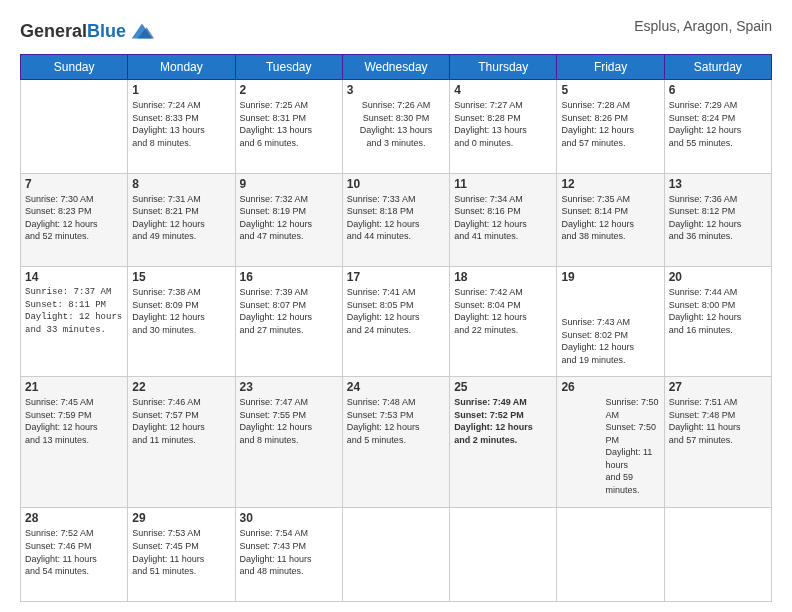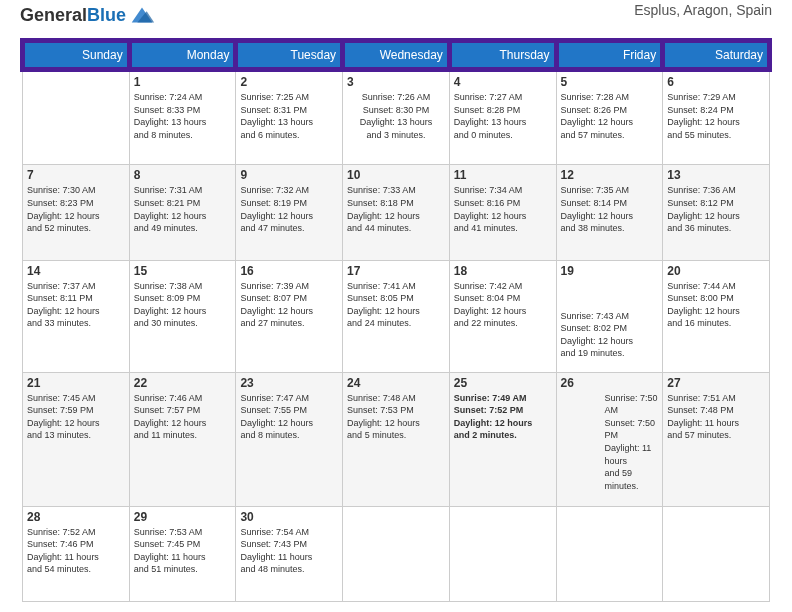--- a/index.html
+++ b/index.html
@@ -6,21 +6,21 @@
     body {
       width: 792px;
       height: 612px;
       font-family: Arial, sans-serif;
       background: #fff;
       overflow: hidden;
     }
     .page {
       width: 792px;
       height: 612px;
-      padding: 2px 20px 10px 20px;
+      padding: 18px 20px 10px 20px;
       display: flex;
       flex-direction: column;
     }
     .header {
       display: flex;
       justify-content: space-between;
       align-items: flex-start;
       margin-bottom: 8px;
     }
     .logo {
@@ -57,22 +57,22 @@
       border: 1px solid #ccc;
       border-collapse: collapse;
       width: 100%;
       table-layout: fixed;
     }
     .calendar th {
       background: #2176c7;
       color: #fff;
       font-size: 12px;
       padding: 5px 4px;
-      text-align: right;
-      border: 5px solid #4c1d95;
+      text-align: center;
+      border: 1px solid #4c1d95;
       font-weight: normal;
     }
     .calendar td {
       border: 1px solid #ccc;
       vertical-align: top;
       padding: 3px 4px;
       font-size: 9.5px;
       color: #333;
       height: 88px;
     }
@@ -222,21 +222,21 @@
             <span class="day-number">13</span>
             <div class="cell-text" style="white-space: pre-line;">Sunrise: 7:36 AM
 Sunset: 8:12 PM
 Daylight: 12 hours
 and 36 minutes.</div>
           </td>
         </tr>
         <tr class="row-bg-white">
           <td>
             <span class="day-number">14</span>
-            <div class="cell-text" style="white-space: pre-line;">Sunrise: 7:37 AM
+            <div class="cell-text" style="white-space: pre-line; font-family: Liberation Mono, monospace;">Sunrise: 7:37 AM
 Sunset: 8:11 PM
 Daylight: 12 hours
 and 33 minutes.</div>
           </td>
           <td>
             <span class="day-number">15</span>
             <div class="cell-text" style="white-space: pre-line;">Sunrise: 7:38 AM
 Sunset: 8:09 PM
 Daylight: 12 hours
 and 30 minutes.</div>

